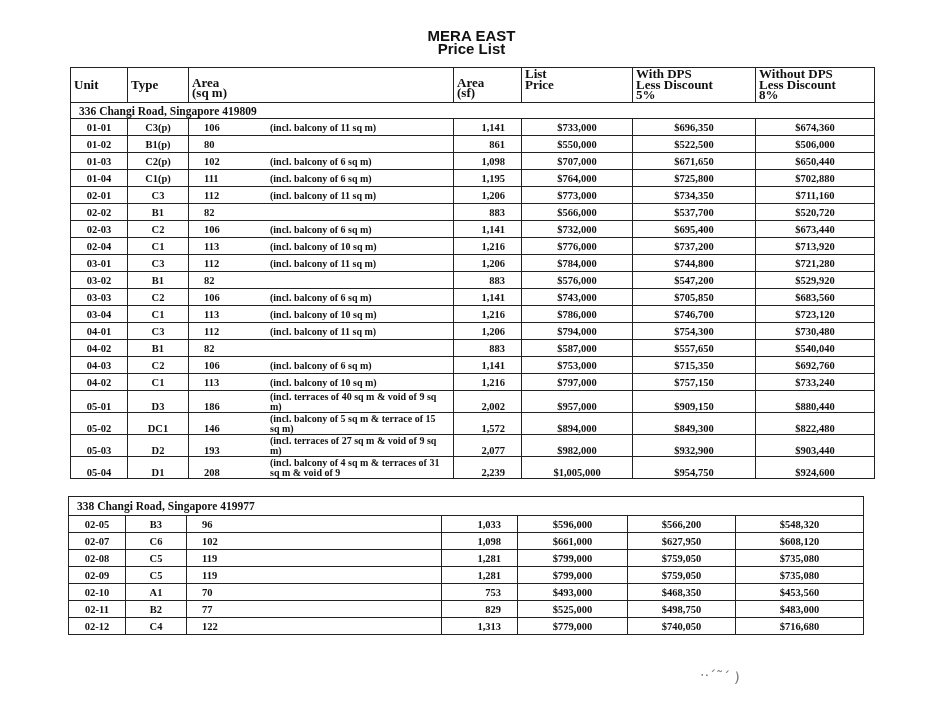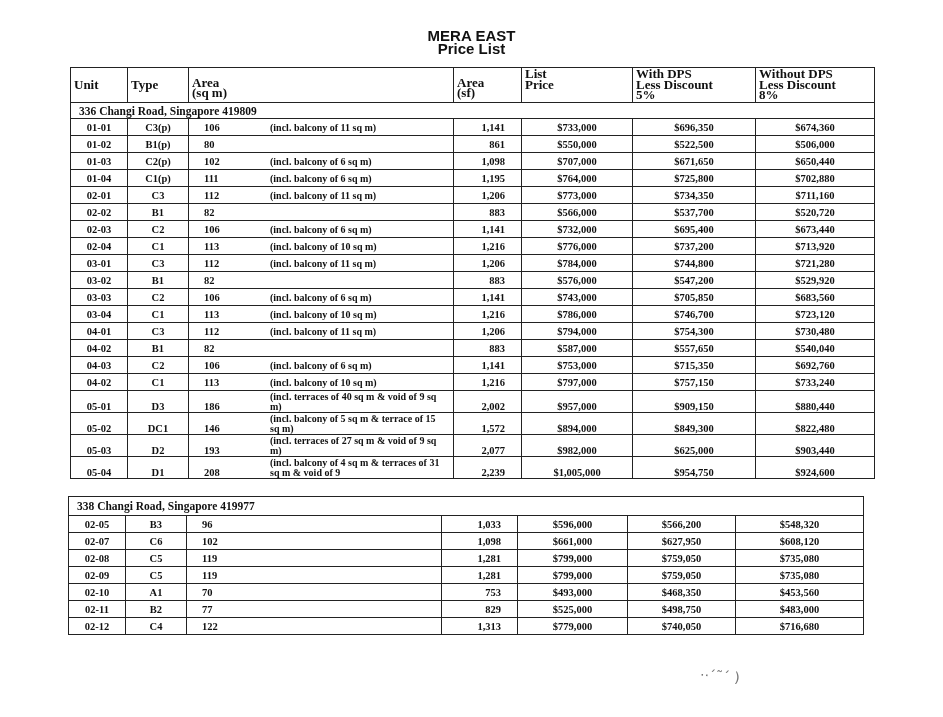--- a/index.html
+++ b/index.html
@@ -218,21 +218,21 @@
         <td class="price">$894,000</td>
         <td class="price">$849,300</td>
         <td class="price">$822,480</td>
       </tr>
       <tr class="row tall">
         <td class="c">05-03</td>
         <td class="c">D2</td>
         <td class="area-cell two"><span class="num">193</span><span class="desc">(incl. terraces of 27 sq m &amp; void of 9 sq m)</span></td>
         <td class="r">2,077</td>
         <td class="price">$982,000</td>
-        <td class="price">$625,000</td>
+        <td class="price">$932,900</td>
         <td class="price">$903,440</td>
       </tr>
       <tr class="row tall">
         <td class="c">05-04</td>
         <td class="c">D1</td>
         <td class="area-cell two"><span class="num">208</span><span class="desc">(incl.  balcony of 4 sq m &amp; terraces of 31 sq m &amp; void of 9</span></td>
         <td class="r">2,239</td>
         <td class="price">$1,005,000</td>
         <td class="price">$954,750</td>
         <td class="price">$924,600</td>

